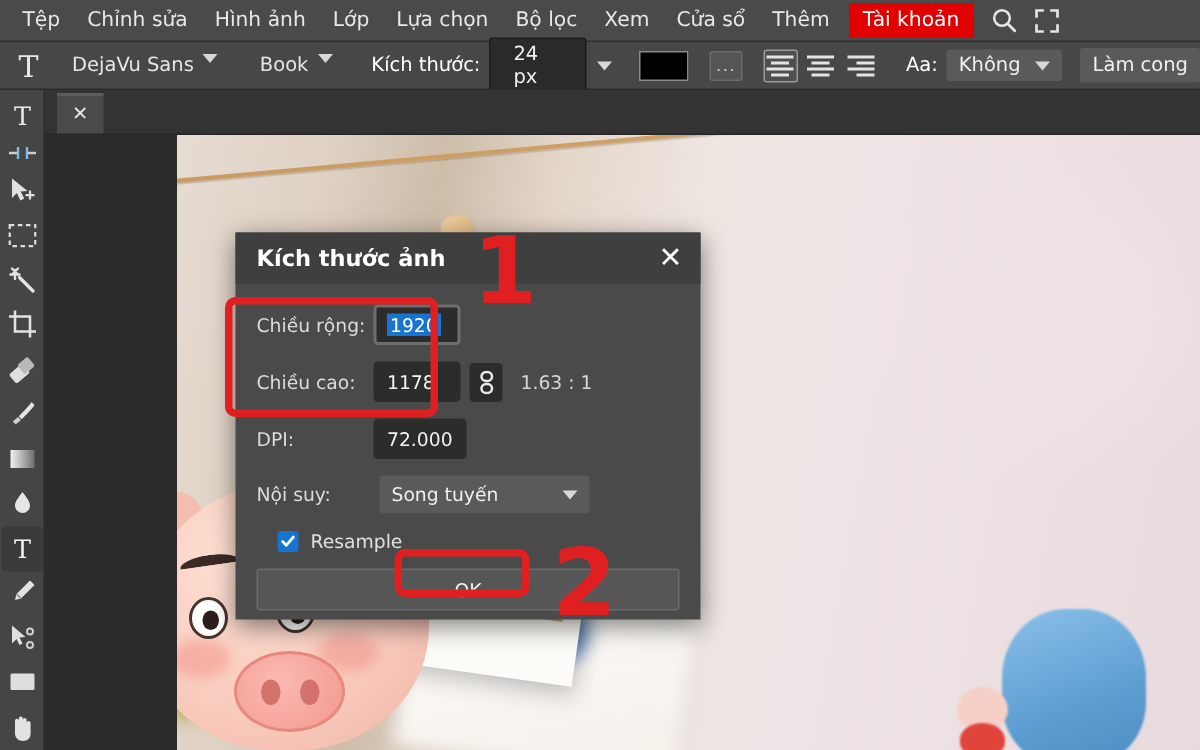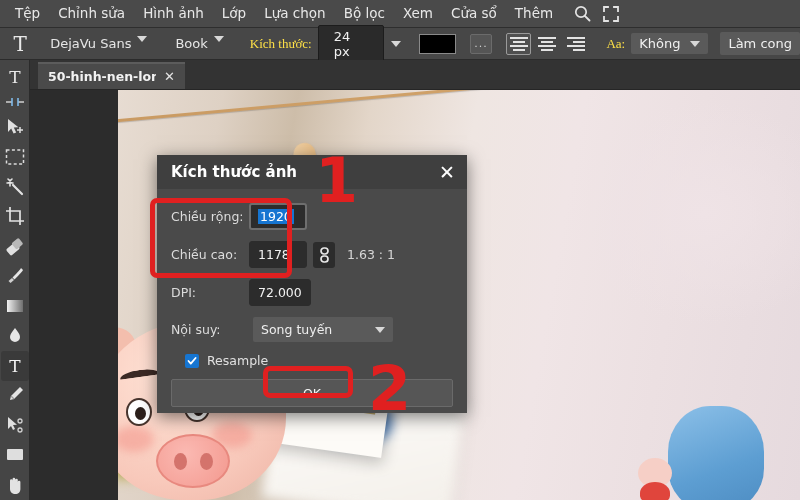--- a/index.html
+++ b/index.html
@@ -40,21 +40,21 @@
     background: #474747;
     border-bottom: 1px solid #2b2b2b;
     display: flex; align-items: center;
     padding-left: 4px;
   }
   .ob-T {
     color: #e9e9e9; font-size: 20px;
     font-family: "DejaVu Serif", "Liberation Serif", serif;
     width: 34px; text-align: center;
   }
-  .ob-label { color: #fde047; font-size: 13px; white-space: nowrap; font-family: Liberation Serif, serif; }
+  .ob-label { color: #ffffff; font-size: 13px; white-space: nowrap; }
   .ob-combo {
     display: flex; gap: 6px;
     color: #e6e6e6; font-size: 13px; white-space: nowrap;
   }
   .caret-wide {
     width: 0; height: 0;
     border-left: 5px solid transparent;
     border-right: 5px solid transparent;
     border-top: 6px solid #d8d8d8;
   }
@@ -384,20 +384,21 @@
   <div class="menubar">
     <div class="menu-item">Tệp</div>
     <div class="menu-item">Chỉnh sửa</div>
     <div class="menu-item">Hình ảnh</div>
     <div class="menu-item">Lớp</div>
     <div class="menu-item">Lựa chọn</div>
     <div class="menu-item">Bộ lọc</div>
     <div class="menu-item">Xem</div>
     <div class="menu-item">Cửa sổ</div>
     <div class="menu-item">Thêm</div>
+    <div class="account-btn">Tài khoản</div>
     <div class="mb-icon">
       <svg width="17" height="17" viewBox="0 0 17 17">
         <circle cx="7" cy="7" r="5.2" fill="none" stroke="#e4e4e4" stroke-width="1.7"></circle>
         <line x1="10.8" y1="10.8" x2="15.5" y2="15.5" stroke="#e4e4e4" stroke-width="1.9" stroke-linecap="round"></line>
       </svg>
     </div>
     <div class="mb-icon">
       <svg width="16" height="16" viewBox="0 0 16 16">
         <path d="M1 5V1h4M11 1h4v4M15 11v4h-4M5 15H1v-4" fill="none" stroke="#e4e4e4" stroke-width="1.8" stroke-linecap="square"></path>
       </svg>
@@ -534,21 +535,20 @@
     </div>
     <div class="tool">
       <svg width="20" height="20" viewBox="0 0 20 20">
         <path d="M5 11V5.5a1.3 1.3 0 0 1 2.6 0V10V4a1.3 1.3 0 0 1 2.6 0v6V5a1.3 1.3 0 0 1 2.6 0v5V7a1.3 1.3 0 0 1 2.6 0v7c0 3-2 5-5 5s-5.4-2-5.4-5z" fill="#e2e2e2"></path>
       </svg>
     </div>
   </div>
 
   <div class="tabbar">
     <div class="tab">
-      <span class="tab-title">50-hinh-nen-lon</span>
       <span class="tab-close">✕</span>
     </div>
   </div>
 
   <div class="canvas-wrap">
     <div class="photo">
       <div class="blurlayer">
         <div class="shelf"></div>
         <div class="whiteboard">
           <div class="wb-blue"></div>

